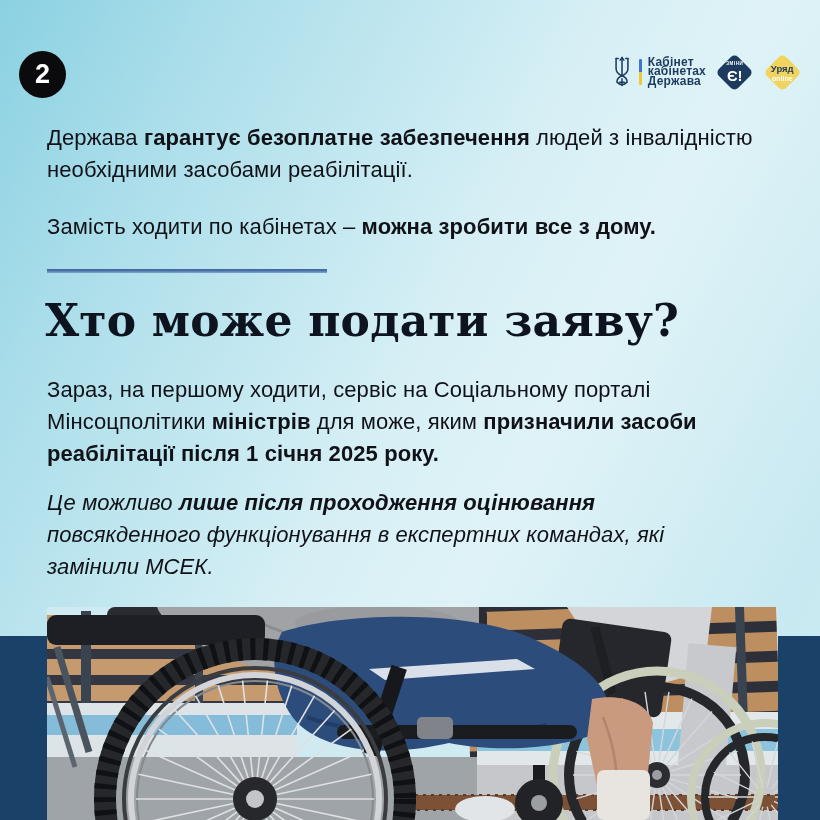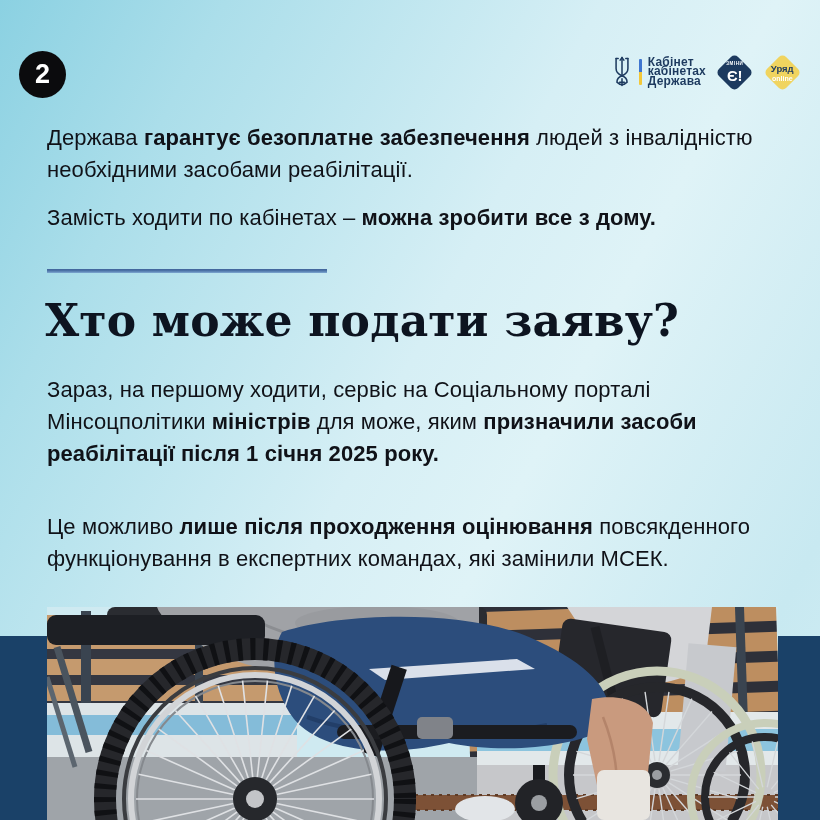--- a/index.html
+++ b/index.html
@@ -32,27 +32,27 @@
   .diamond-inner{transform:rotate(-45deg);display:flex;flex-direction:column;align-items:center;line-height:1;}
   .diamond.navy .tiny{font-size:4.5px;color:#ffffff;letter-spacing:.6px;font-weight:700;margin-bottom:1px;}
   .diamond.navy .big{font-size:15px;color:#ffffff;font-weight:700;}
   .diamond.yellow .top{font-size:9.5px;color:var(--logo-navy);font-weight:700;}
   .diamond.yellow .bot{font-size:7px;color:#ffffff;font-weight:700;margin-top:1px;}
   
   .p{position:absolute;left:47px;width:706px;color:var(--text);
     font-size:22px;line-height:32px;letter-spacing:.1px;font-weight:400;}
   .p b{font-weight:700;}
   .p1{top:122px;}
-  .p2{top:202px;}
+  .p2{top:211px;}
   .divider{position:absolute;left:47px;top:269px;width:280px;height:4px;
     background:linear-gradient(180deg,#40639a 0%,var(--divider) 45%,#7fa9d2 100%);}
   .heading{position:absolute;left:45px;top:297px;width:720px;color:#0d1420;
     font-family:"DejaVu Serif",serif;font-weight:600;font-size:44px;line-height:48px;letter-spacing:.2px;}
   .p3{top:374px;width:690px;}
-  .p4{top:511px;}
+  .p4{top:487px;font-style:italic;}
   .photo{position:absolute;left:47px;top:607px;width:731px;height:213px;overflow:hidden;background:#cfeaf1;}
   .photo svg{display:block;width:731px;height:213px;}
 </style>
 </head>
 <body>
 
 <div class="poster">
   <div class="bottom-band"></div>
 
   <div class="badge">2</div>

